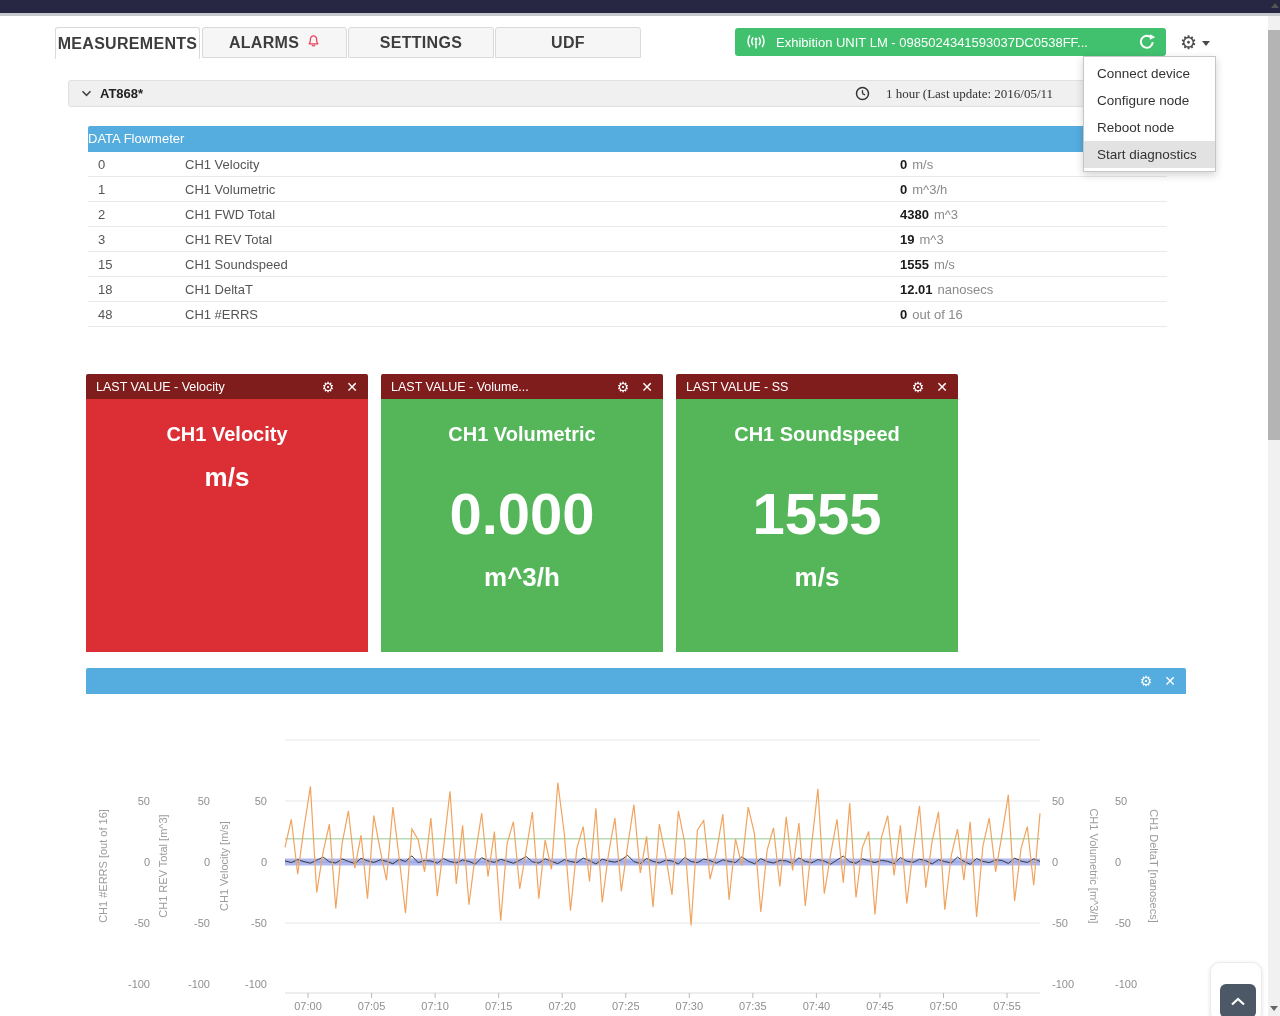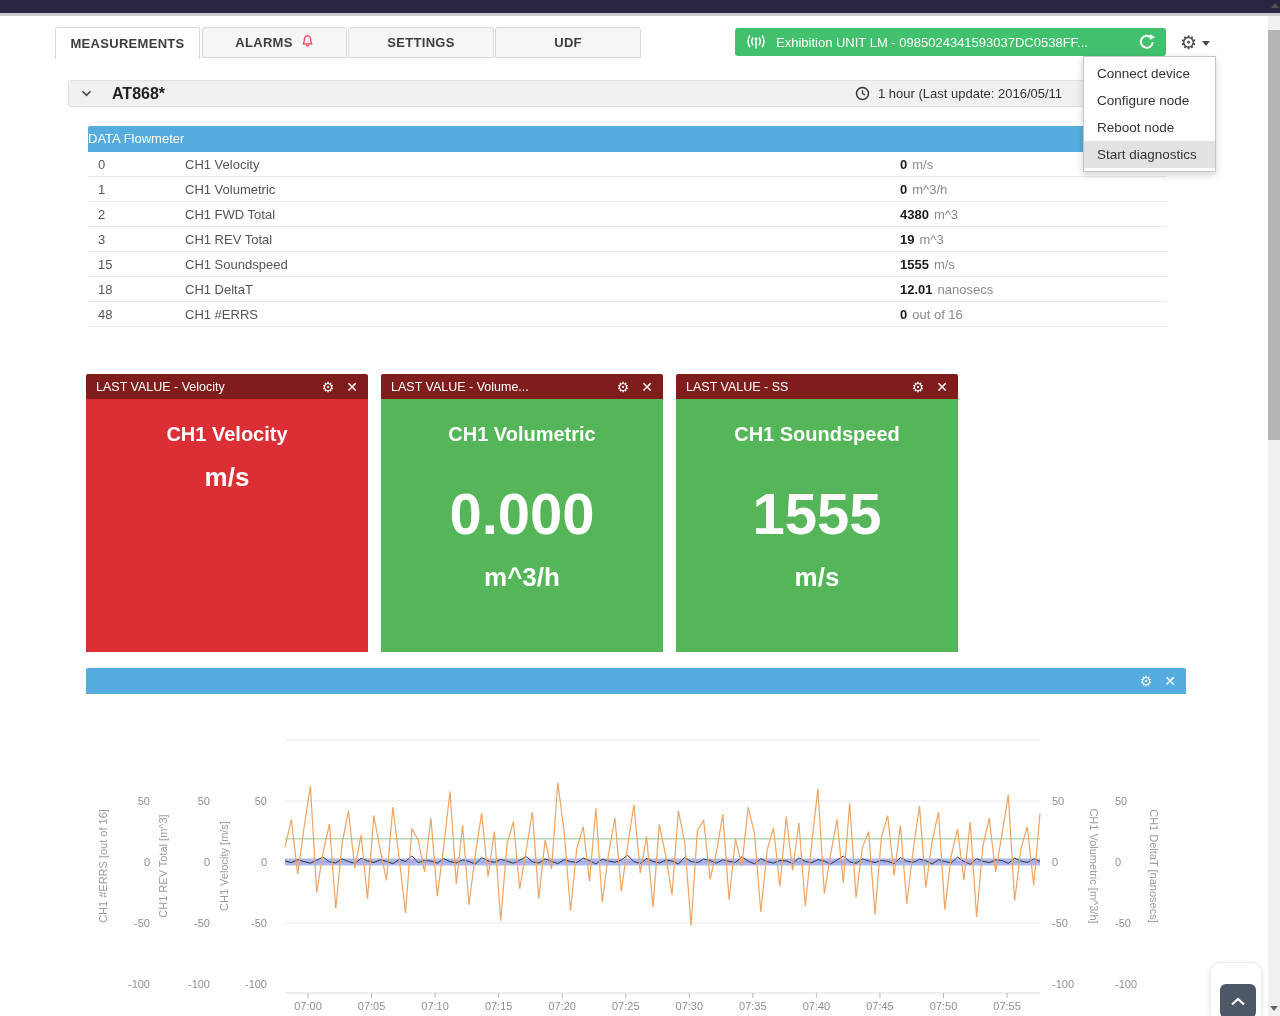--- a/index.html
+++ b/index.html
@@ -7,43 +7,43 @@
   body { font-family:"Liberation Sans", sans-serif; background:#ffffff; position:relative; overflow:hidden; }
   #screen { position:absolute; left:0; top:0; width:1280px; height:1016px; background:#fff; overflow:hidden; }
 
   .topbar { position:absolute; left:0; top:0; width:1280px; height:13px; background:#272743; }
   .topbar-underline { position:absolute; left:0; top:13px; width:1280px; height:3px; background:#c7c7ce; }
 
   
   #tabs { position:absolute; left:55px; top:27px; width:641px; height:32px; }
   .tab { position:absolute; top:0; height:31px; background:#f6f6f6; border:1px solid #d9d9d9; border-radius:3px 3px 0 0;
          display:flex; align-items:center; justify-content:center; gap:8px; cursor:pointer;
-         font-size:13px; font-weight:700; color:#3d3d3d; letter-spacing:.3px; }
+         font-size:16px; font-weight:700; color:#3d3d3d; letter-spacing:.3px; }
   .tab.active { background:#ffffff; border-bottom:none; height:32px; }
 
   
   .device-btn { position:absolute; left:735px; top:28px; width:431px; height:28px; background:#41c16e; border-radius:3px;
                 display:flex; align-items:center; padding:0 10px; gap:9px; cursor:pointer; }
   .device-label { color:#fff; font-size:13px; flex:1; white-space:nowrap; overflow:hidden; }
   .gear-btn { position:absolute; left:1176px; top:28px; width:38px; height:28px; display:flex; align-items:center; justify-content:center; gap:5px; cursor:pointer; }
   .gear-glyph { font-size:19px; color:#4a4a4a; line-height:1; }
   .caret-down { width:0; height:0; border-left:4px solid transparent; border-right:4px solid transparent; border-top:5px solid #4a4a4a; margin-top:2px; }
 
   
   #settings-menu { position:absolute; left:1083px; top:56px; width:133px; background:#fff; border:1px solid #c6c6c6;
                    box-shadow:0 3px 8px rgba(0,0,0,.18); z-index:60; padding:3px 0; }
   .menu-item { font-size:13.5px; color:#333; padding:6px 13px; cursor:pointer; white-space:nowrap; }
   .menu-item.highlighted { background:#e2e2e2; }
 
   
   .panel-header { position:absolute; left:68px; top:80px; width:1112px; height:27px; background:#f0f0f0;
                   border:1px solid #e0e0e0; border-radius:3px; display:flex; align-items:center; padding:0 12px; }
-  .panel-title { margin-left:20px; font-size:16px; font-weight:700; color:#222; }
-  .time-group { position:absolute; left:786px; top:0; height:100%; display:flex; align-items:center; gap:8px;
-                font-size:13px; color:#333; white-space:nowrap; }
+  .panel-title { margin-left:8px; font-size:13px; font-weight:700; color:#222; }
+  .time-group { position:absolute; left:786px; top:0; height:100%; display:flex; align-items:center; gap:16px;
+                font-size:13px; color:#333; white-space:nowrap;font-family:Liberation Serif, serif; }
 
   
   #data-table { position:absolute; left:88px; top:126px; width:1079px; }
   .table-title { height:26px; line-height:26px; background:#54acdf; color:#fff; font-size:13px; border-radius:2px 2px 0 0; }
   .t-row { position:relative; height:25px; line-height:25px; border-bottom:1px solid #e9e9e9; font-size:13px; color:#555; }
   .t-index { position:absolute; left:10px; }
   .t-name  { position:absolute; left:97px; }
   .t-valgrp{ position:absolute; left:812px; white-space:nowrap; }
   .t-value { font-weight:700; color:#1a1a1a; }
   .t-unit  { color:#8a8a8a; margin-left:5px; }

